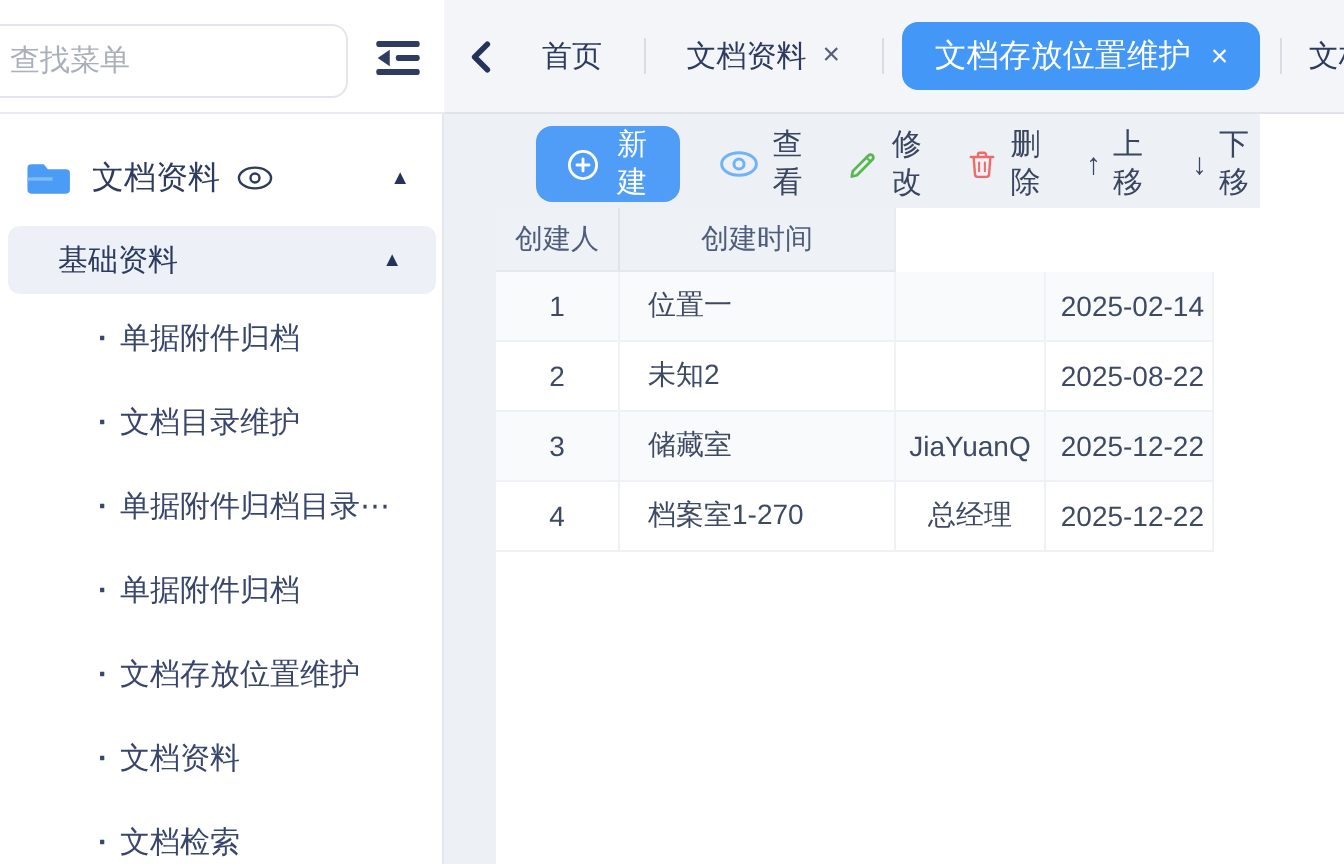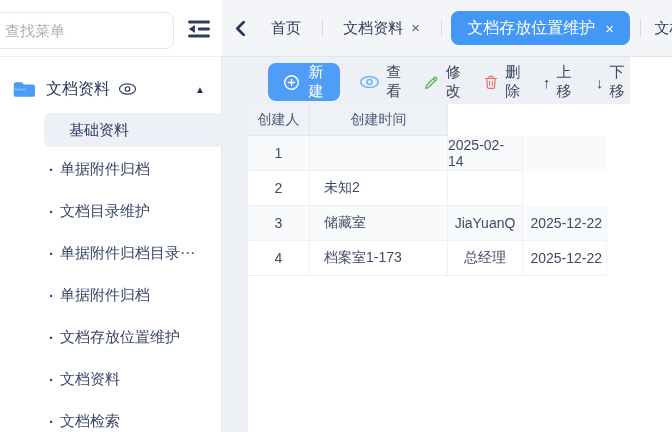--- a/index.html
+++ b/index.html
@@ -12,21 +12,21 @@
   .search-row { position:absolute; left:0; top:0; width:222px; height:56px; border-bottom:1px solid #e9ecf1; background:#fff; }
   .search-input { position:absolute; left:-12px; top:11px; width:186px; height:37px; border:1px solid #e2e6ec; border-radius:8px; padding-left:16px; font-size:15px; color:#333; outline:none; font-family:inherit; }
   .search-input::placeholder { color:#a9afbb; }
   .fold-btn { position:absolute; right:8px; top:14px; width:30px; height:28px; display:flex; align-items:center; justify-content:center; cursor:pointer; background:none; border:none; }
 
   .tree-root { position:absolute; left:0; top:67px; width:222px; height:42px; display:flex; align-items:center; padding-left:13px; cursor:pointer; }
   .tree-root-label { font-size:16px; color:#2c3b5f; font-weight:500; margin-left:10px; }
   .tree-root .eye { margin-left:8px; display:flex; align-items:center; }
   .toggle { position:absolute; right:17px; font-size:10px; color:#24335a; cursor:pointer; }
 
-  .tree-group { position:absolute; left:4px; top:112px; width:214px; height:34px; background:#edf0f6; border-radius:6px; display:flex; align-items:center; padding-left:25px; cursor:pointer;margin-left:40px; }
+  .tree-group { position:absolute; left:4px; top:112px; width:214px; height:34px; background:#edf0f6; border-radius:6px; display:flex; align-items:center; padding-left:25px; cursor:pointer; }
   .tree-group-label { font-size:15px; color:#2c3b5f; font-weight:500; }
 
   .tree-items { position:absolute; left:0; top:147px; width:222px; }
   .tree-item { height:42px; display:flex; align-items:center; padding-left:49px; font-size:15px; color:#39466b; cursor:pointer; white-space:nowrap; }
   .tree-item .bullet { margin-right:6px; font-weight:700; color:#39466b; }
 
   
   .main { position:absolute; left:222px; top:0; width:450px; height:432px; overflow:hidden; }
 
   .tabbar { position:absolute; left:0; top:0; width:100%; height:57px; background:#f3f5f8; border-bottom:1px solid #e0e4ea; display:flex; align-items:center; padding-left:13px; white-space:nowrap; }
@@ -216,37 +216,39 @@
       </div>
 
       <div class="panel">
         <div class="thead">
           <div class="th">创建人</div>
           <div class="th">创建时间</div>
         </div>
 
         <div class="trow">
           <div class="td">1</div>
+          <div class="td left">位置一</div>
           <div class="td"></div>
           <div class="td right">2025-02-14</div>
         </div>
         <div class="trow">
           <div class="td">2</div>
           <div class="td left">未知2</div>
           <div class="td"></div>
+          <div class="td right">2025-08-22</div>
         </div>
         <div class="trow">
           <div class="td">3</div>
           <div class="td left">储藏室</div>
           <div class="td">JiaYuanQ</div>
           <div class="td right">2025-12-22</div>
         </div>
         <div class="trow">
           <div class="td">4</div>
-          <div class="td left">档案室1-173</div>
+          <div class="td left">档案室1-270</div>
           <div class="td">总经理</div>
           <div class="td right">2025-12-22</div>
         </div>
       </div>
 
     </div>
   </div>
 
 </div>
 

